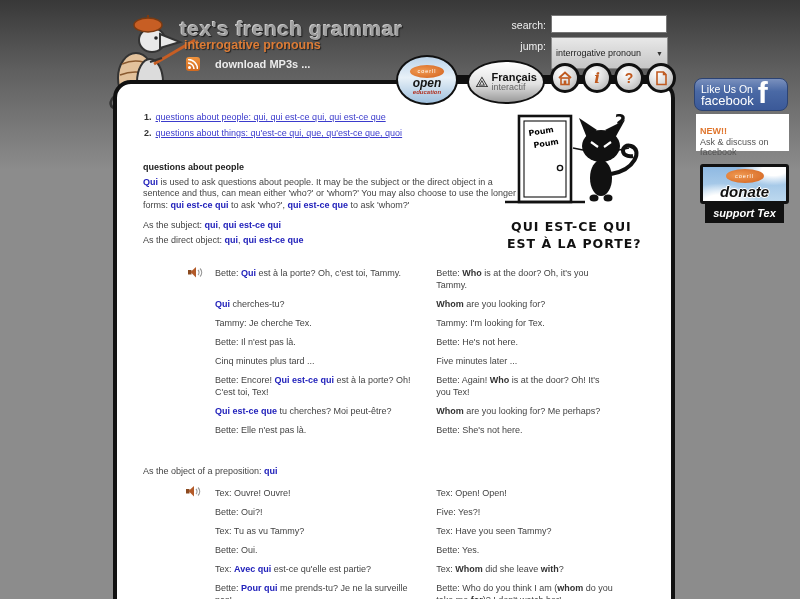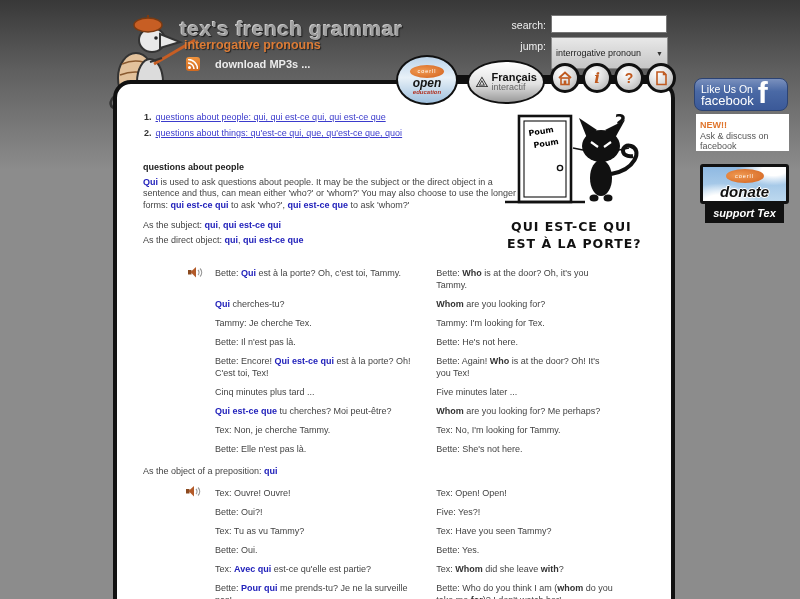--- a/index.html
+++ b/index.html
@@ -94,21 +94,21 @@
   #cartoon text.caption { font-family:"DejaVu Sans", sans-serif; font-size:12.5px; font-weight:bold; letter-spacing:1px; fill:#111; }
 
   
   #fb-button { left:694px; top:78px; width:94px; height:33px; border-radius:8px;
     background:linear-gradient(180deg,#7a90bd 0%,#4a69a5 40%,#3b5998 100%);
     border:1px solid #2c4373; color:#fff; cursor:pointer; display:flex; align-items:center; padding:0 6px; }
   #fb-button .lines { display:flex; flex-direction:column; line-height:11px; }
   #fb-button .l1 { font-size:10.5px; }
   #fb-button .l2 { font-size:13px; font-weight:normal; }
   #fb-button .f-logo { font-size:30px; font-weight:bold; margin-left:4px; margin-top:-3px; }
-  #new-box { left:696px; top:114px; width:93px; height:37px; background:#fff; padding:6px 4px;
+  #new-box { left:696px; top:114px; width:93px; height:37px; background:#fff; padding:12px 4px;
     font-size:9px; line-height:10.5px; color:#555; }
   #new-box .new { color:#e0762e; font-weight:bold; }
   #donate-box { left:700px; top:164px; width:89px; height:40px; border:3px solid #111; border-radius:3px;
     background:radial-gradient(ellipse at 20% 110%, #ffffff 18%, rgba(255,255,255,0) 40%),
                radial-gradient(ellipse at 85% 10%, #ffffff 12%, rgba(255,255,255,0) 35%),
                linear-gradient(180deg,#8fb9e2,#bcd8ee); cursor:pointer;
     display:flex; flex-direction:column; align-items:center; }
   #donate-box .logo { margin-top:2px; width:38px; height:14px; border-radius:50%;
     background:radial-gradient(ellipse at 35% 45%,#f09a52,#d2611e); color:#fff; font-size:5.5px;
     text-align:center; line-height:14px; letter-spacing:1px; }
@@ -259,34 +259,30 @@
         </div>
         <div class="dlg-row">
           <div class="dlg-fr"><span>Tammy: Je cherche Tex.</span></div>
           <div class="dlg-en"><span>Tammy: I'm looking for Tex.</span></div>
         </div>
         <div class="dlg-row">
           <div class="dlg-fr"><span>Bette: Il n'est pas là.</span></div>
           <div class="dlg-en"><span>Bette: He's not here.</span></div>
         </div>
         <div class="dlg-row">
+          <div class="dlg-fr"><span>Cinq minutes plus tard ...</span></div>
+          <div class="dlg-en"><span>Five minutes later ...</span></div>
+        </div>
+        <div class="dlg-row">
           <div class="dlg-fr"><span>Bette: Encore! </span><span class="term">Qui est-ce qui</span><span> est à la porte? Oh! C'est toi, Tex!</span></div>
           <div class="dlg-en"><span>Bette: Again! </span><span class="strong">Who</span><span> is at the door? Oh! It's you Tex!</span></div>
         </div>
         <div class="dlg-row">
-          <div class="dlg-fr"><span>Cinq minutes plus tard ...</span></div>
-          <div class="dlg-en"><span>Five minutes later ...</span></div>
-        </div>
-        <div class="dlg-row">
           <div class="dlg-fr"><span class="term">Qui est-ce que</span><span> tu cherches? Moi peut-être?</span></div>
           <div class="dlg-en"><span class="strong">Whom</span><span> are you looking for? Me perhaps?</span></div>
-        </div>
-        <div class="dlg-row">
-          <div class="dlg-fr"><span>Tex: Non, je cherche Tammy.</span></div>
-          <div class="dlg-en"><span>Tex: No, I'm looking for Tammy.</span></div>
         </div>
         <div class="dlg-row">
           <div class="dlg-fr"><span>Bette: Elle n'est pas là.</span></div>
           <div class="dlg-en"><span>Bette: She's not here.</span></div>
         </div>
       </div>
 
     <span class="abs rich" id="prep-line"><span>As the object of a preposition: </span><span class="term">qui</span></span>
 
     <button class="abs audio-btn" id="audio2">

